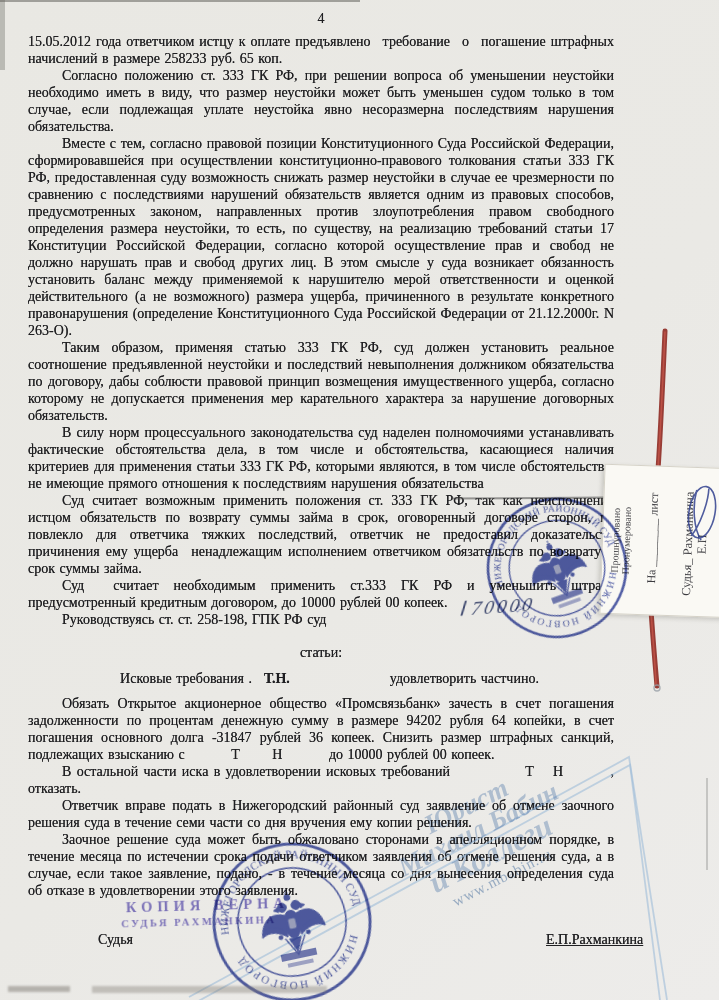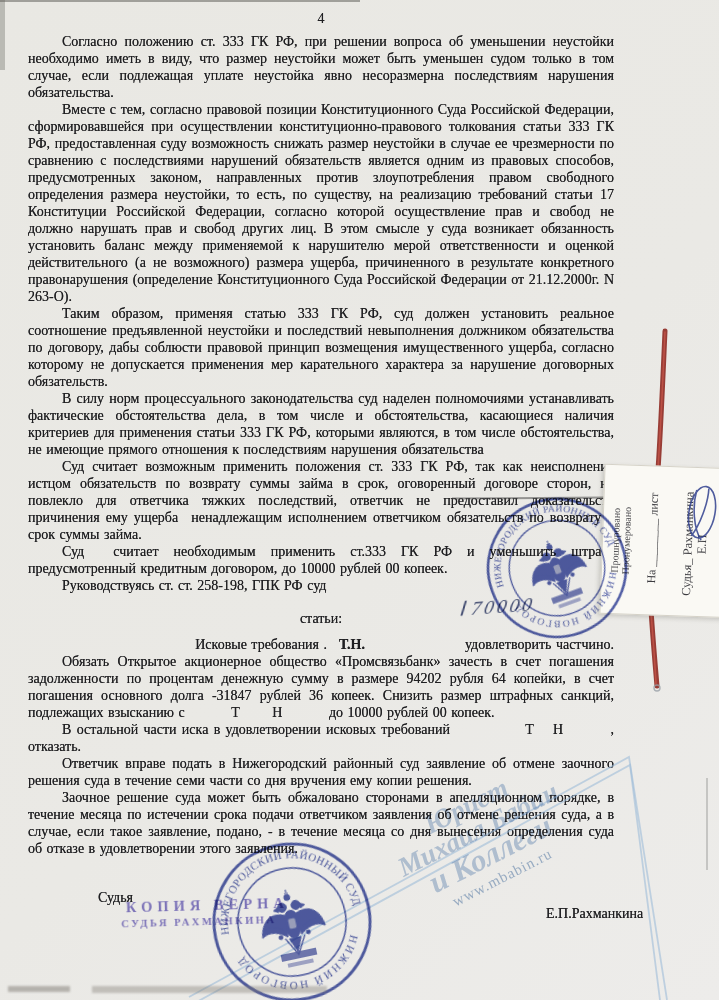--- a/index.html
+++ b/index.html
@@ -14,27 +14,27 @@
   .textblock{
     position:absolute;left:28px;top:10px;width:586px;
     font-size:14px;line-height:17px;text-align:justify;
     text-shadow:0 0 .45px #3a3a3a;
     word-spacing:1px;
   }
   .pagenum{text-align:center;font-size:14px;margin-bottom:6px;text-indent:0;}
   .para{margin:0;text-indent:34px;}
   .para.noindent{text-indent:0;}
   .resolution{ text-align:center;text-indent:0;margin:16px 0 9px 0;}
-  .decision-line{margin:0;text-indent:0;padding-left:17px;text-align:right;}
+  .decision-line{margin:8px;text-indent:0;padding-left:17px;text-align:center;}
   .decision-line .gap1{display:inline-block;width:12px;}
   .decision-line .gap2{display:inline-block;width:100px;}
   .decision-line .bold{font-weight:bold;}
   .sig-row{position:relative;margin-top:32px;height:20px;text-indent:0;text-align:left;}
   .sig-label{position:absolute;left:70px;top:0;}
-  .sig-name{position:absolute;left:518px;top:16px;}
+  .sig-name{position:absolute;left:518px;top:0;text-decoration:underline;}
   
   .pen-line{position:absolute;left:452px;top:497px;width:152px;height:2px;
     background:#4a4a4a;opacity:.55;transform:rotate(-.4deg);}
   .handwriting{
     position:absolute;left:472px;top:596px;
     font-size:19px;font-style:italic;letter-spacing:3px;color:#2f3a63;
     transform:skewX(-14deg) rotate(-4deg);opacity:.9;filter:blur(.2px);
   }
   .handwriting .tick{position:absolute;left:-9px;top:2px;width:2px;height:15px;
     background:#2f3a63;transform:rotate(7deg);}
@@ -79,20 +79,21 @@
   .smudge2{position:absolute;left:92px;top:986px;width:235px;height:7px;background:rgba(125,120,112,.38);filter:blur(1.2px);z-index:50;}
   .crease{position:absolute;left:706px;top:778px;width:2px;height:92px;background:rgba(140,140,138,.4);z-index:8;}
 </style>
 </head>
 <body>
 
 <div id="page">
 
   <div class="textblock">
     <div class="pagenum">4</div>
+    <p class="para noindent">15.05.2012 года ответчиком истцу к оплате предъявлено  требование  о  погашение штрафных начислений в размере 258233 руб. 65 коп.</p>
     <p class="para">Согласно положению ст. 333 ГК РФ, при решении вопроса об уменьшении неустойки необходимо иметь в виду, что размер неустойки может быть уменьшен судом только в том случае, если подлежащая уплате неустойка явно несоразмерна последствиям нарушения обязательства.</p>
     <p class="para">Вместе с тем, согласно правовой позиции Конституционного Суда Российской Федерации, сформировавшейся при осуществлении конституционно-правового толкования статьи 333 ГК РФ, предоставленная суду возможность снижать размер неустойки в случае ее чрезмерности по сравнению с последствиями нарушений обязательств является одним из правовых способов, предусмотренных законом, направленных против злоупотребления правом свободного определения размера неустойки, то есть, по существу, на реализацию требований статьи 17 Конституции Российской Федерации, согласно которой осуществление прав и свобод не должно нарушать прав и свобод других лиц. В этом смысле у суда возникает обязанность установить баланс между применяемой к нарушителю мерой ответственности и оценкой действительного (а не возможного) размера ущерба, причиненного в результате конкретного правонарушения (определение Конституционного Суда Российской Федерации от 21.12.2000г. N 263-О).</p>
     <p class="para">Таким образом, применяя статью 333 ГК РФ, суд должен установить реальное соотношение предъявленной неустойки и последствий невыполнения должником обязательства по договору, дабы соблюсти правовой принцип возмещения имущественного ущерба, согласно которому не допускается применения мер карательного характера за нарушение договорных обязательств.</p>
     <p class="para">В силу норм процессуального законодательства суд наделен полномочиями устанавливать фактические обстоятельства дела, в том числе и обстоятельства, касающиеся наличия критериев для применения статьи 333 ГК РФ, которыми являются, в том числе обстоятельства, не имеющие прямого отношения к последствиям нарушения обязательства</p>
     <p class="para">Суд считает возможным применить положения ст. 333 ГК РФ, так как неисполнение истцом обязательств по возврату суммы займа в срок, оговоренный договоре сторон, не повлекло для ответчика тяжких последствий, ответчик не предоставил доказательств причинения ему ущерба  ненадлежащим исполнением ответчиком обязательств по возврату в срок суммы займа.</p>
     <p class="para">Суд   считает необходимым применить ст.333 ГК РФ и уменьшить штраф, предусмотренный кредитным договором, до 10000 рублей 00 копеек.</p>
     <p class="para">Руководствуясь ст. ст. 258-198, ГПК РФ суд</p>
     <p class="para resolution">статьи:</p>
     <p class="para decision-line">
       <span>Исковые требования .</span><span class="gap1"></span><span class="bold">Т.Н.</span><span class="gap2"></span><span>удовлетворить частчино.</span>

